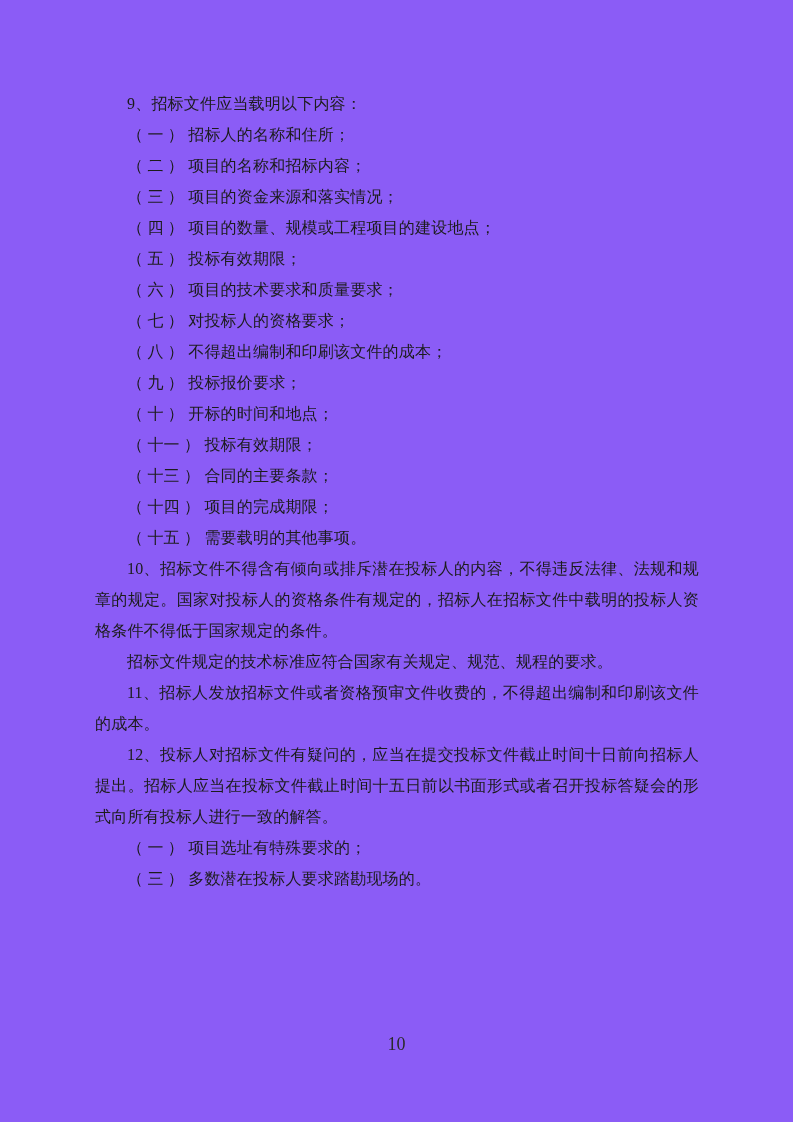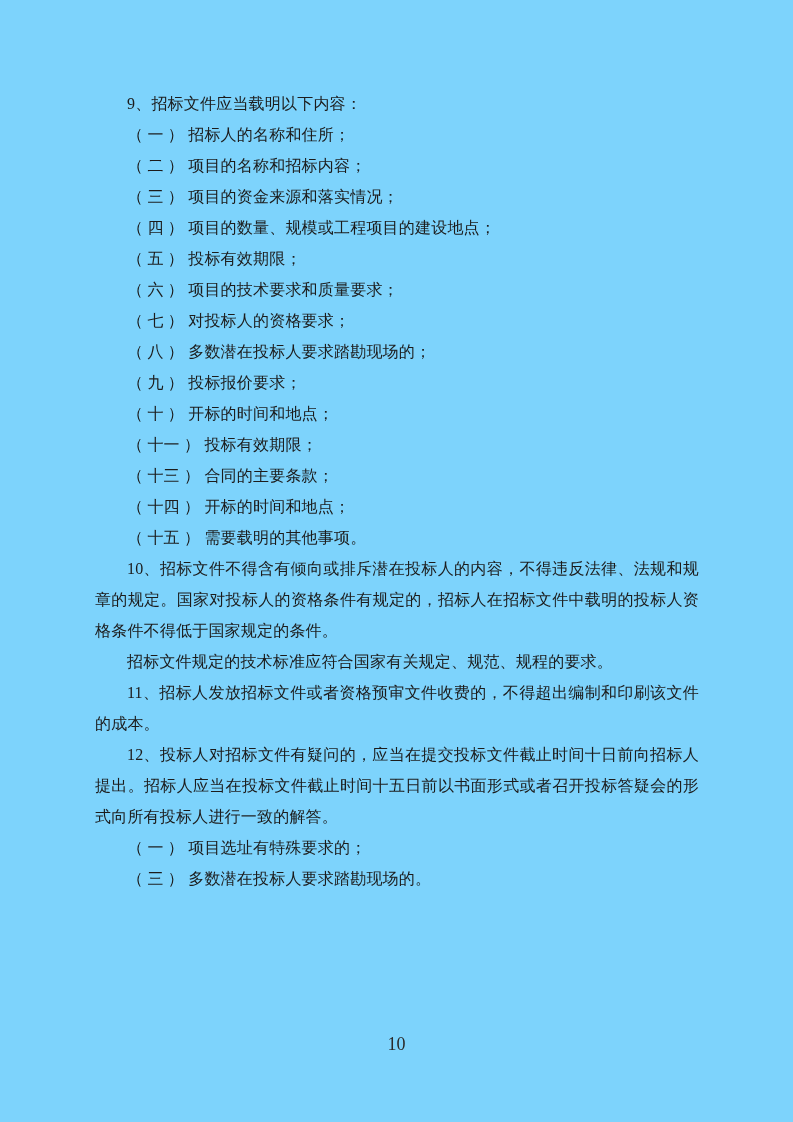--- a/index.html
+++ b/index.html
@@ -14,21 +14,21 @@
     font-family: "Liberation Serif", "DejaVu Serif", serif;
     color: #1c1c1c;
     overflow: hidden;
   }
   .page {
     position: absolute;
     left: 0;
     top: 0;
     width: 793px;
     height: 1122px;
-    background: #7dd3fc;
+    background: #8b5cf6;
   }
   .content {
     position: absolute;
     left: 95px;
     top: 88px;
     width: 604px;
   }
   .para {
     margin: 0;
     font-size: 16px;
@@ -56,26 +56,26 @@
 <div class="page">
   <div class="content">
     <p class="para">9、招标文件应当载明以下内容：</p>
     <p class="para">（ 一 ） 招标人的名称和住所；</p>
     <p class="para">（ 二 ） 项目的名称和招标内容；</p>
     <p class="para">（ 三 ） 项目的资金来源和落实情况；</p>
     <p class="para">（ 四 ） 项目的数量、规模或工程项目的建设地点；</p>
     <p class="para">（ 五 ） 投标有效期限；</p>
     <p class="para">（ 六 ） 项目的技术要求和质量要求；</p>
     <p class="para">（ 七 ） 对投标人的资格要求；</p>
-    <p class="para">（ 八 ） 多数潜在投标人要求踏勘现场的；</p>
+    <p class="para">（ 八 ） 不得超出编制和印刷该文件的成本；</p>
     <p class="para">（ 九 ） 投标报价要求；</p>
     <p class="para">（ 十 ） 开标的时间和地点；</p>
     <p class="para">（ 十一 ） 投标有效期限；</p>
     <p class="para">（ 十三 ） 合同的主要条款；</p>
-    <p class="para">（ 十四 ） 开标的时间和地点；</p>
+    <p class="para">（ 十四 ） 项目的完成期限；</p>
     <p class="para">（ 十五 ） 需要载明的其他事项。</p>
     <p class="para">10、招标文件不得含有倾向或排斥潜在投标人的内容，不得违反法律、法规和规章的规定。国家对投标人的资格条件有规定的，招标人在招标文件中载明的投标人资格条件不得低于国家规定的条件。</p>
     <p class="para">招标文件规定的技术标准应符合国家有关规定、规范、规程的要求。</p>
     <p class="para">11、招标人发放招标文件或者资格预审文件收费的，不得超出编制和印刷该文件的成本。</p>
     <p class="para">12、投标人对招标文件有疑问的，应当在提交投标文件截止时间十日前向招标人提出。招标人应当在投标文件截止时间十五日前以书面形式或者召开投标答疑会的形式向所有投标人进行一致的解答。</p>
     <p class="para">（ 一 ） 项目选址有特殊要求的；</p>
     <p class="para">（ 三 ） 多数潜在投标人要求踏勘现场的。</p>
   </div>
   <div class="page-number">10</div>
 </div>

